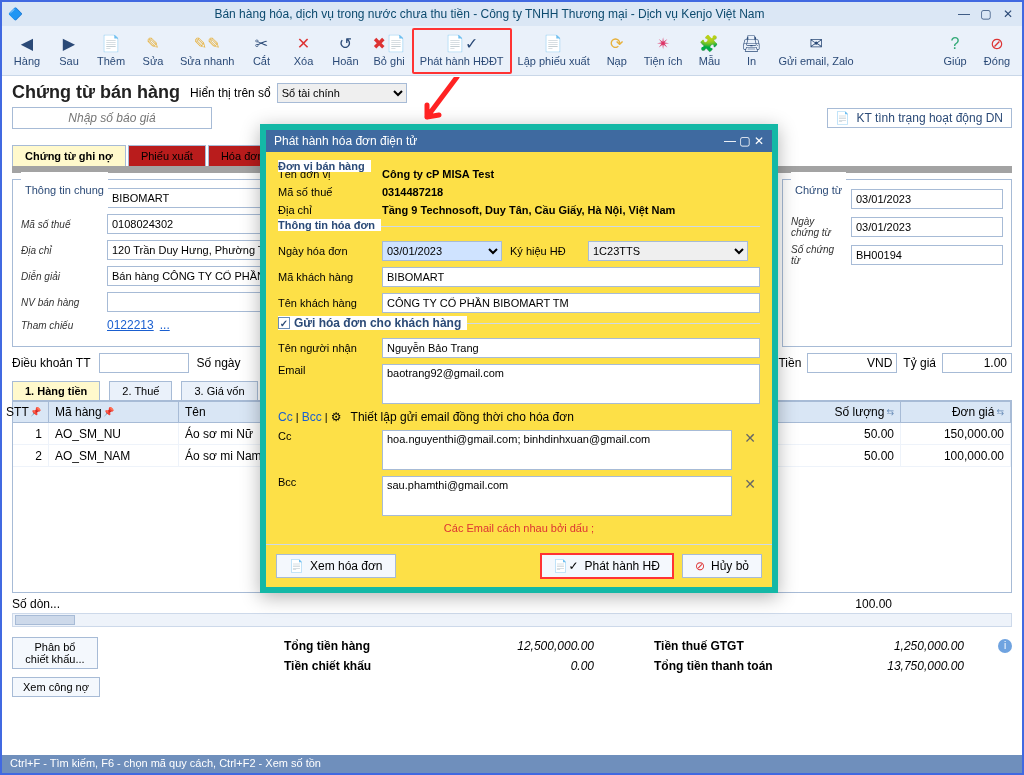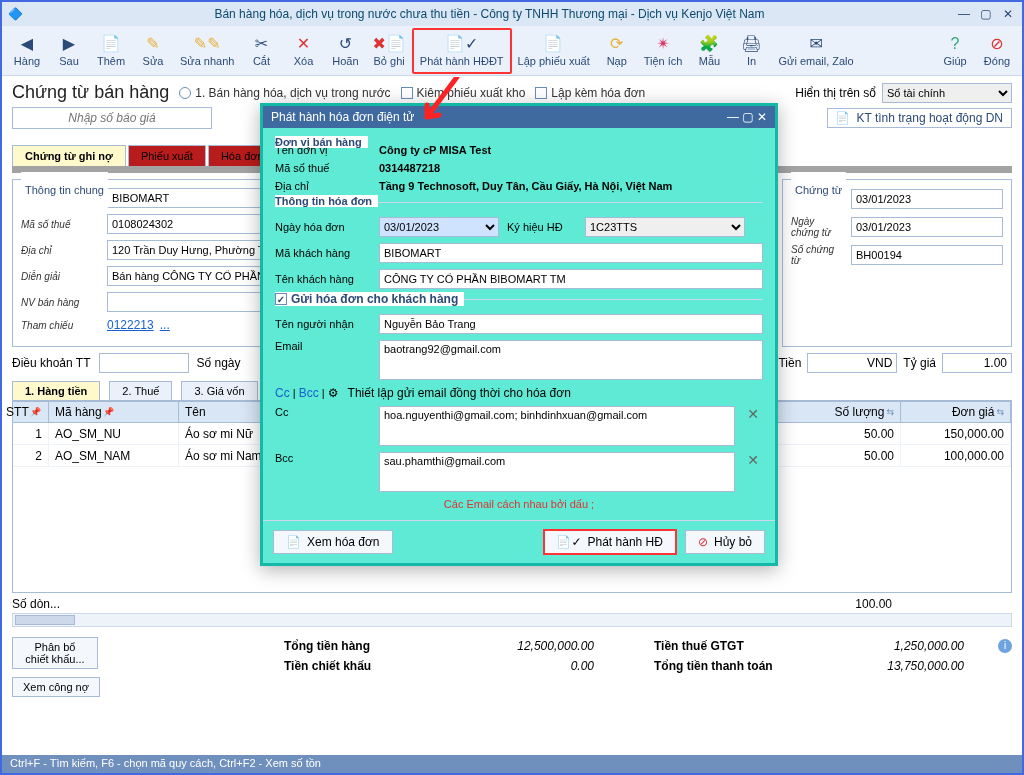--- a/index.html
+++ b/index.html
@@ -12,21 +12,21 @@
 
 .toolbar { background: #eaf1fa; height: 50px; display: flex; align-items: center; padding: 2px 4px; border-bottom: 1px solid #c9d7e8; }
 .tbtn { display: flex; flex-direction: column; align-items: center; justify-content: center; min-width: 42px; height: 46px; padding: 0 6px; color: #2b4a77; cursor: pointer; gap: 1px; }
 .tbtn .ic { font-size: 16px; line-height: 1; height: 20px; display:flex; align-items:center;}
 .tbtn .lbl { font-size: 11px; white-space: nowrap; }
 .tbtn.hot { border: 2px solid #f33; border-radius: 2px; }
 
 .page { position: relative; padding: 6px 10px 0 10px; height: calc(100% - 24px - 50px - 18px); background: #fff; }
 
 .pagehead { display: flex; align-items: center; gap: 10px; }
-.pagehead h1 { font-size: 18px; font-weight: 400; color: #222; }
+.pagehead h1 { font-size: 18px; font-weight: 700; color: #222; }
 .topopts { display:flex; gap:10px; flex:1; font-size:11px; color:#333;}
 .topopts .opt { display:flex; align-items:center; gap:4px; }
 .topopts .opt .box { width:12px;height:12px;border:1px solid #6a8db8; background:#fff; display:inline-block;}
 .topopts .opt.radio .box{border-radius:50%;}
 .disptype { display:flex; align-items:center; gap:6px; font-size:11px;}
 .disptype select { font-size:11px; border:1px solid #a7bbd6; height:20px; width:130px; }
 
 .subhead { display:flex; gap:8px; margin-top:4px; align-items:center;}
 .subhead input.bg { width:200px; height:22px; border:1px solid #a7bbd6; font-style:italic; text-align:center; color:#777;}
 .kttt { margin-left:auto; border:1px solid #a7bbd6; padding:2px 8px; display:flex; gap:6px; align-items:center; font-size:11px; color:#2b4a77; cursor:pointer;}
@@ -73,21 +73,21 @@
 .btn { border:1px solid #a7bbd6; background:#f4f8fd; padding:3px 10px; font-size:11px; cursor:pointer;}
 .totals { display:flex; gap:60px; margin:6px 0 0 180px;}
 .totals .col { display:flex; flex-direction:column; gap:6px;}
 .totals .trow { display:flex; gap:30px;}
 .totals .tlabel { font-weight:700; width:150px;}
 .totals .tval { width:130px; text-align:right;font-style:italic;}
 
 .statusbar { position:absolute; left:0; right:0; bottom:0; background:#6f8fbc; color:#fff; font-size:11px; padding:2px 8px; height:18px;}
 
 
-.modal { position:absolute; left:258px; top:101px; width:518px; background:#5eead4; border:3px solid #14b8a6; box-shadow:0 4px 18px rgba(0,0,0,0.3); z-index:50;}
+.modal { position:absolute; left:258px; top:122px; width:518px; background:#fde047; border:6px solid #14b8a6; box-shadow:0 4px 18px rgba(0,0,0,0.3); z-index:50;}
 .modal .mtitle { background:#3f6aa0; color:#fff; padding:4px 8px; display:flex; align-items:center; justify-content:space-between; font-size:12px;}
 .modal .mtitle .winctl span{color:#fff;}
 .modal .mbody { padding:10px 12px; }
 .msec { border-top:1px solid #cdd9ea; margin-top:10px; padding-top:8px; position:relative;}
 .msec:first-child{border-top:none; margin-top:0; padding-top:0;}
 .msec .stitle { position:absolute; top:-8px; left:0; background:#fff; padding-right:6px; font-weight:700; font-size:11px; color:#2b4a77;}
 .mrow { display:flex; align-items:center; margin:6px 0; gap:8px;}
 .mrow label { width:96px; font-size:11px;}
 .mrow .valb { font-weight:700; font-size:11px;}
 .mrow input, .mrow textarea { border:1px solid #a7bbd6; font-size:11px;}
@@ -202,34 +202,20 @@
     </div>
 </div>
 
 <svg class="arrow" viewBox="0 0 40 45">
     <path d="M35 0 L5 40 M5 40 L5 28 M5 40 L17 38" stroke="#f22" stroke-width="5" fill="none" stroke-linecap="round"></path>
   </svg>
 
 <div class="page">
   <div class="pagehead">
     <h1>Chứng từ bán hàng</h1>
-    <div class="topopts">
-      <span class="opt radio">
-          <span class="box"></span>
-          <span>1. Bán hàng hóa, dịch vụ trong nước</span>
-        </span>
-      <span class="opt">
-          <span class="box"></span>
-          <span>Kiêm phiếu xuất kho</span>
-        </span>
-      <span class="opt">
-          <span class="box"></span>
-          <span>Lập kèm hóa đơn</span>
-        </span>
-    </div>
     <div class="disptype">
       <span>Hiển thị trên sổ</span>
       <select><option>Sổ tài chính</option></select>
     </div>
   </div>
 
   <div class="subhead">
     <input class="bg" placeholder="Nhập số báo giá" style="">
     <div class="kttt">
         <span>📄</span>

